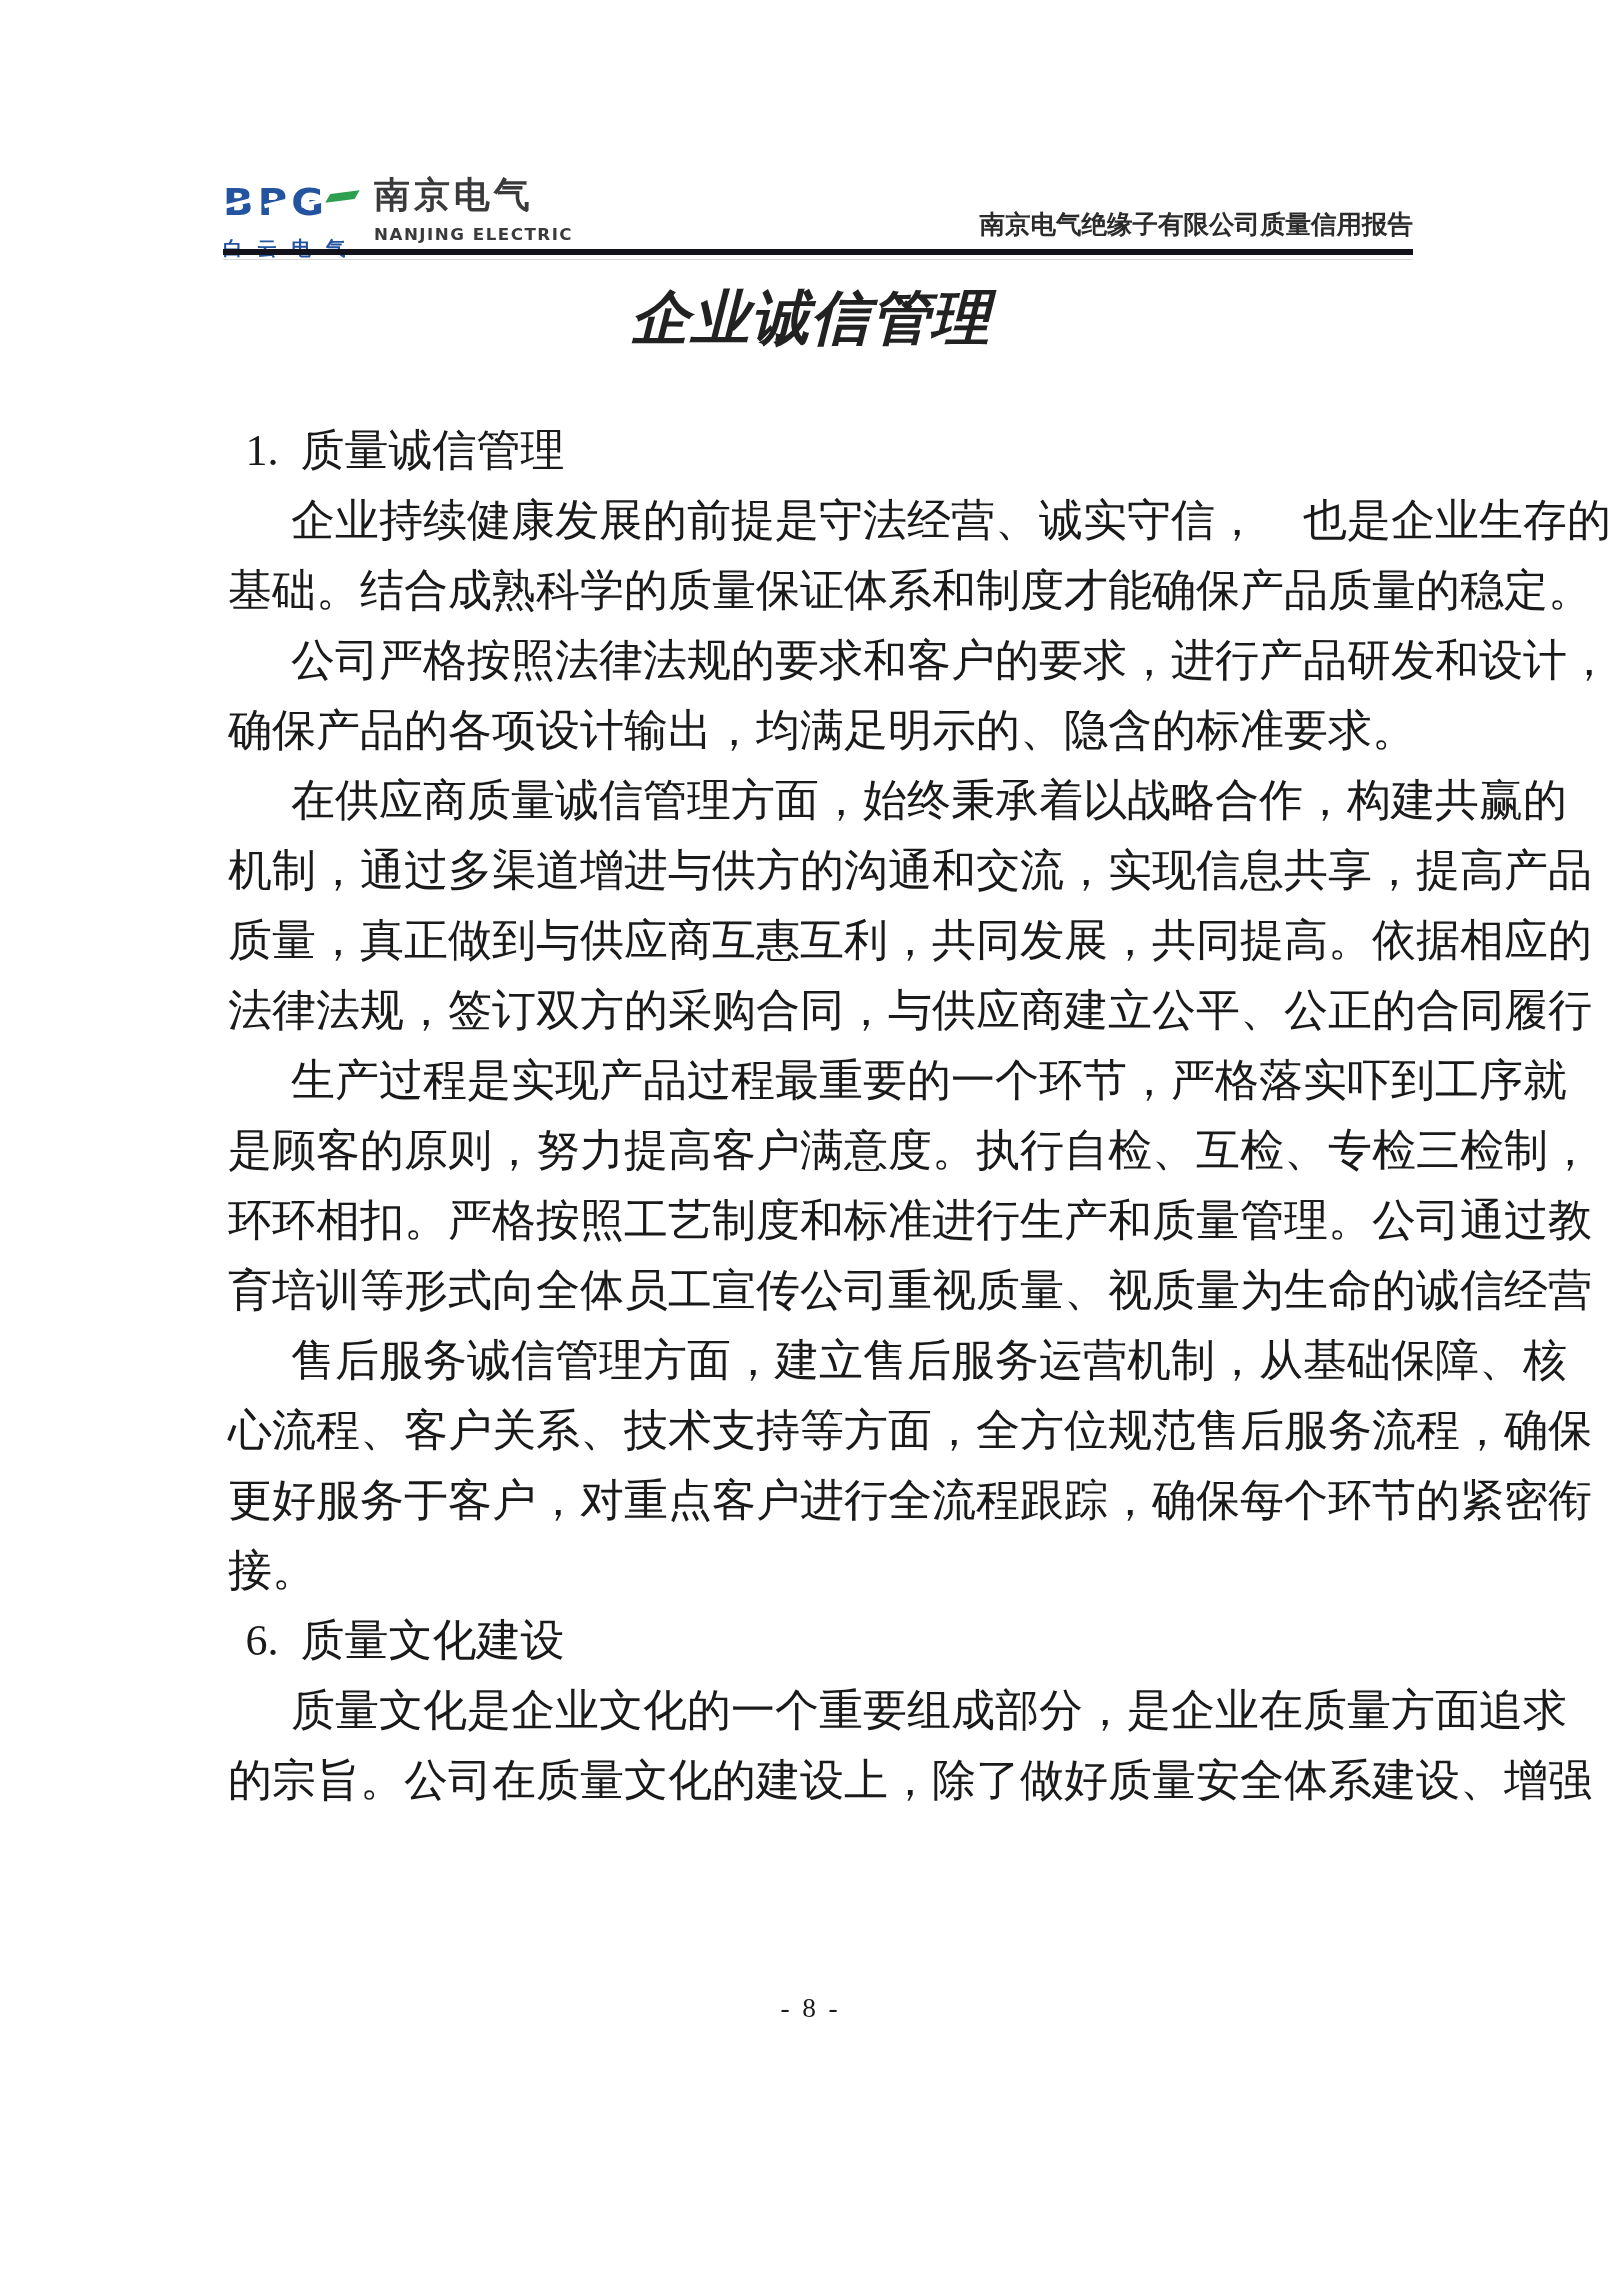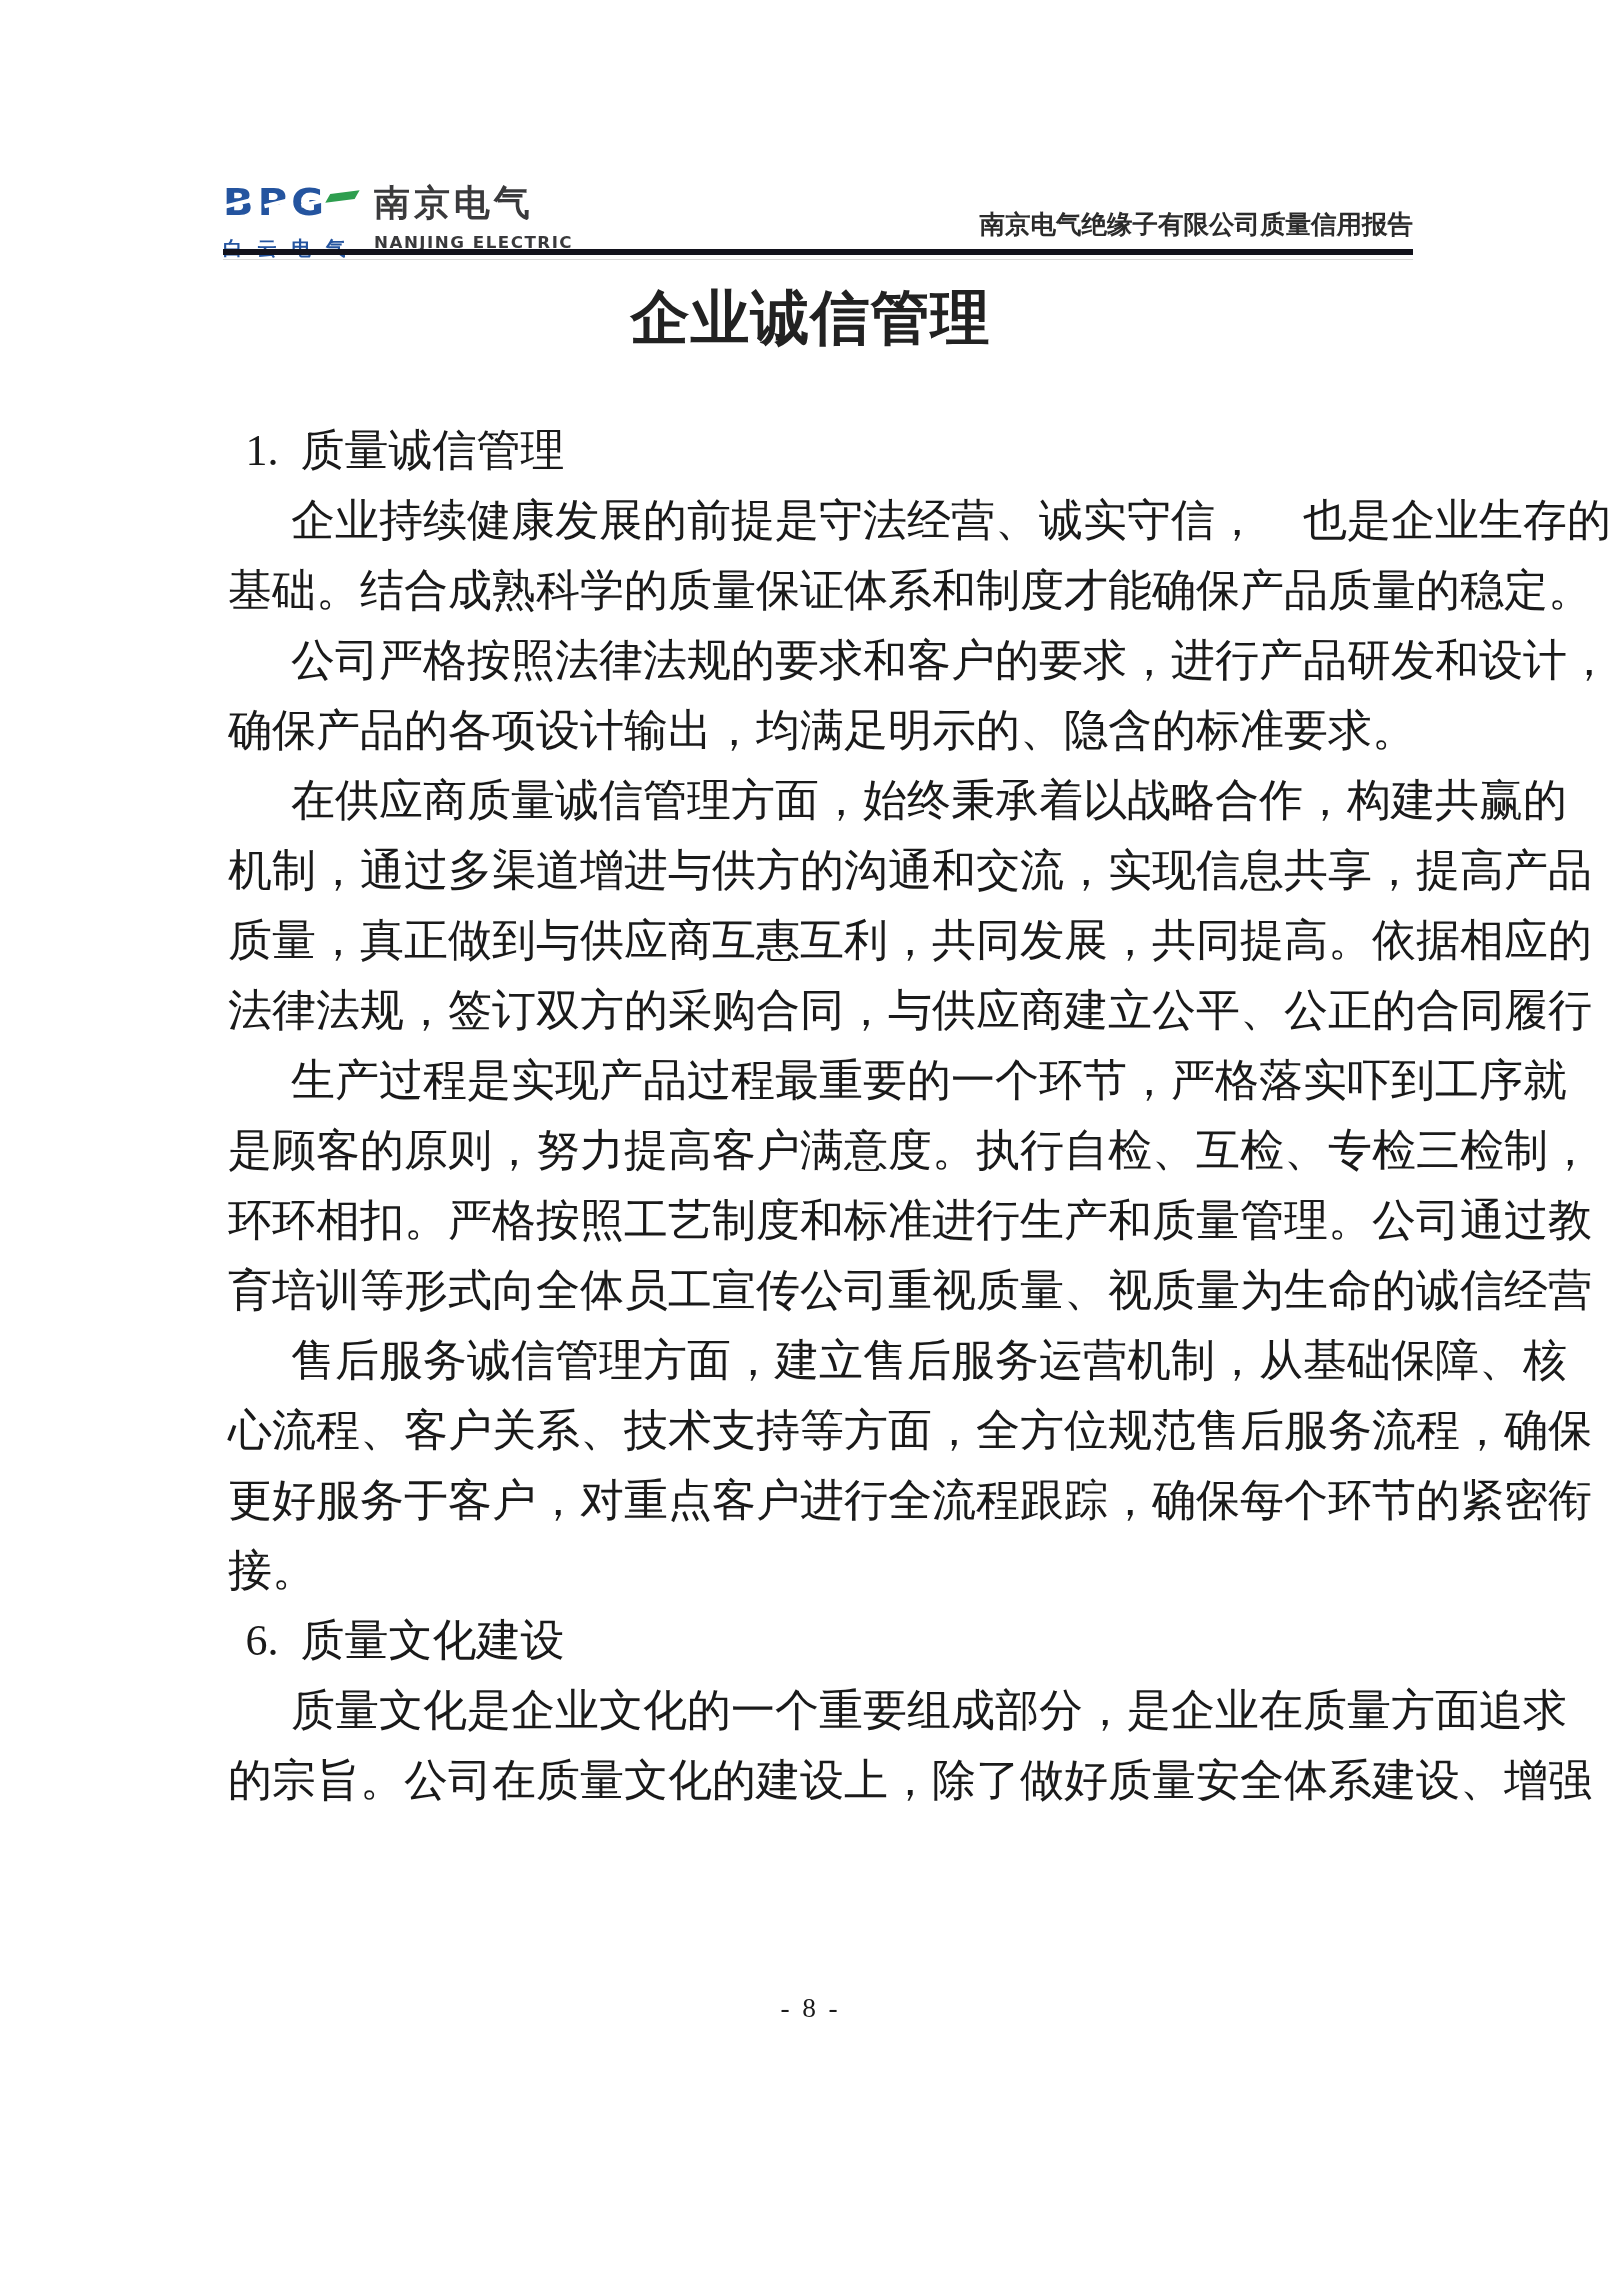--- a/index.html
+++ b/index.html
@@ -42,21 +42,21 @@
   }
   .logo-sub {
     margin-top:17px;
     font-family:sans-serif;
     font-size:19.6px; line-height:21.6px;
     font-weight:bold;
     letter-spacing:14.7px;
     color:var(--brand-blue,#24549f);
     white-space:nowrap;
   }
-  .brand { position:absolute; left:374px; top:184px; color:var(--brand-dark,#3a3a3c); }
+  .brand { position:absolute; left:374px; top:176px; color:var(--brand-dark,#3a3a3c); }
   .brand-cn {
     font-family:sans-serif;
     font-size:36px; line-height:37px;
     font-weight:bold; letter-spacing:3.9px;
     white-space:nowrap;
   }
   .brand-en {
     font-family:"DejaVu Sans", sans-serif;
     font-size:16.7px; line-height:17.6px;
     font-weight:bold; letter-spacing:1.5px;
@@ -84,20 +84,21 @@
 
   
   .doc-title {
     position:absolute; left:0; top:286px; width:100%;
     text-align:center;
     font-family:sans-serif;
     font-weight:bold;
     font-size:59px; line-height:65px;
     letter-spacing:1px;
     color:#222222;
+    font-style:italic;
   }
 
   
   .content {
     position:absolute; left:228px; top:416px; width:1191px;
   }
   .line {
     height:70px; line-height:70px;
     font-size:44px;
     white-space:pre;

